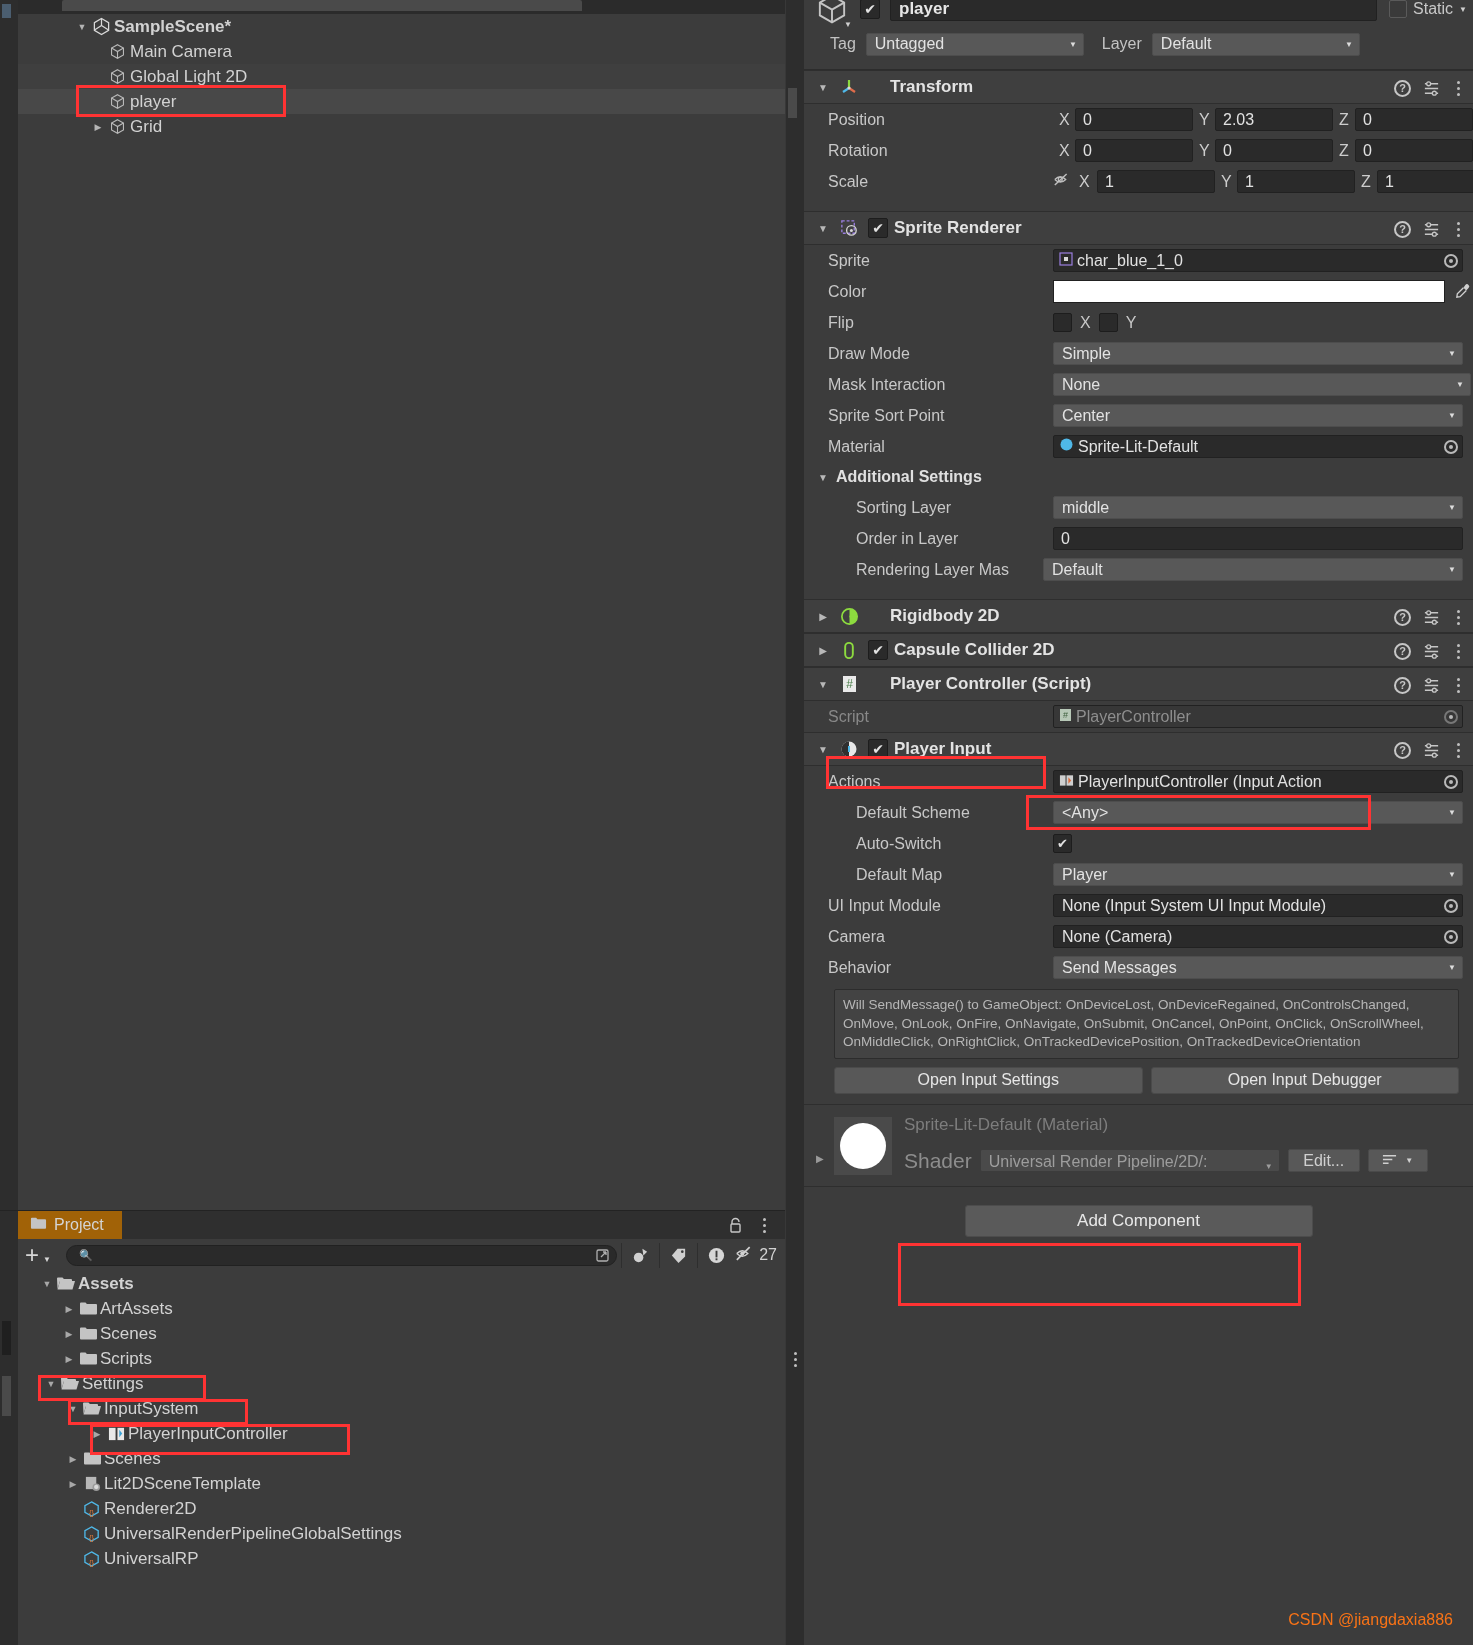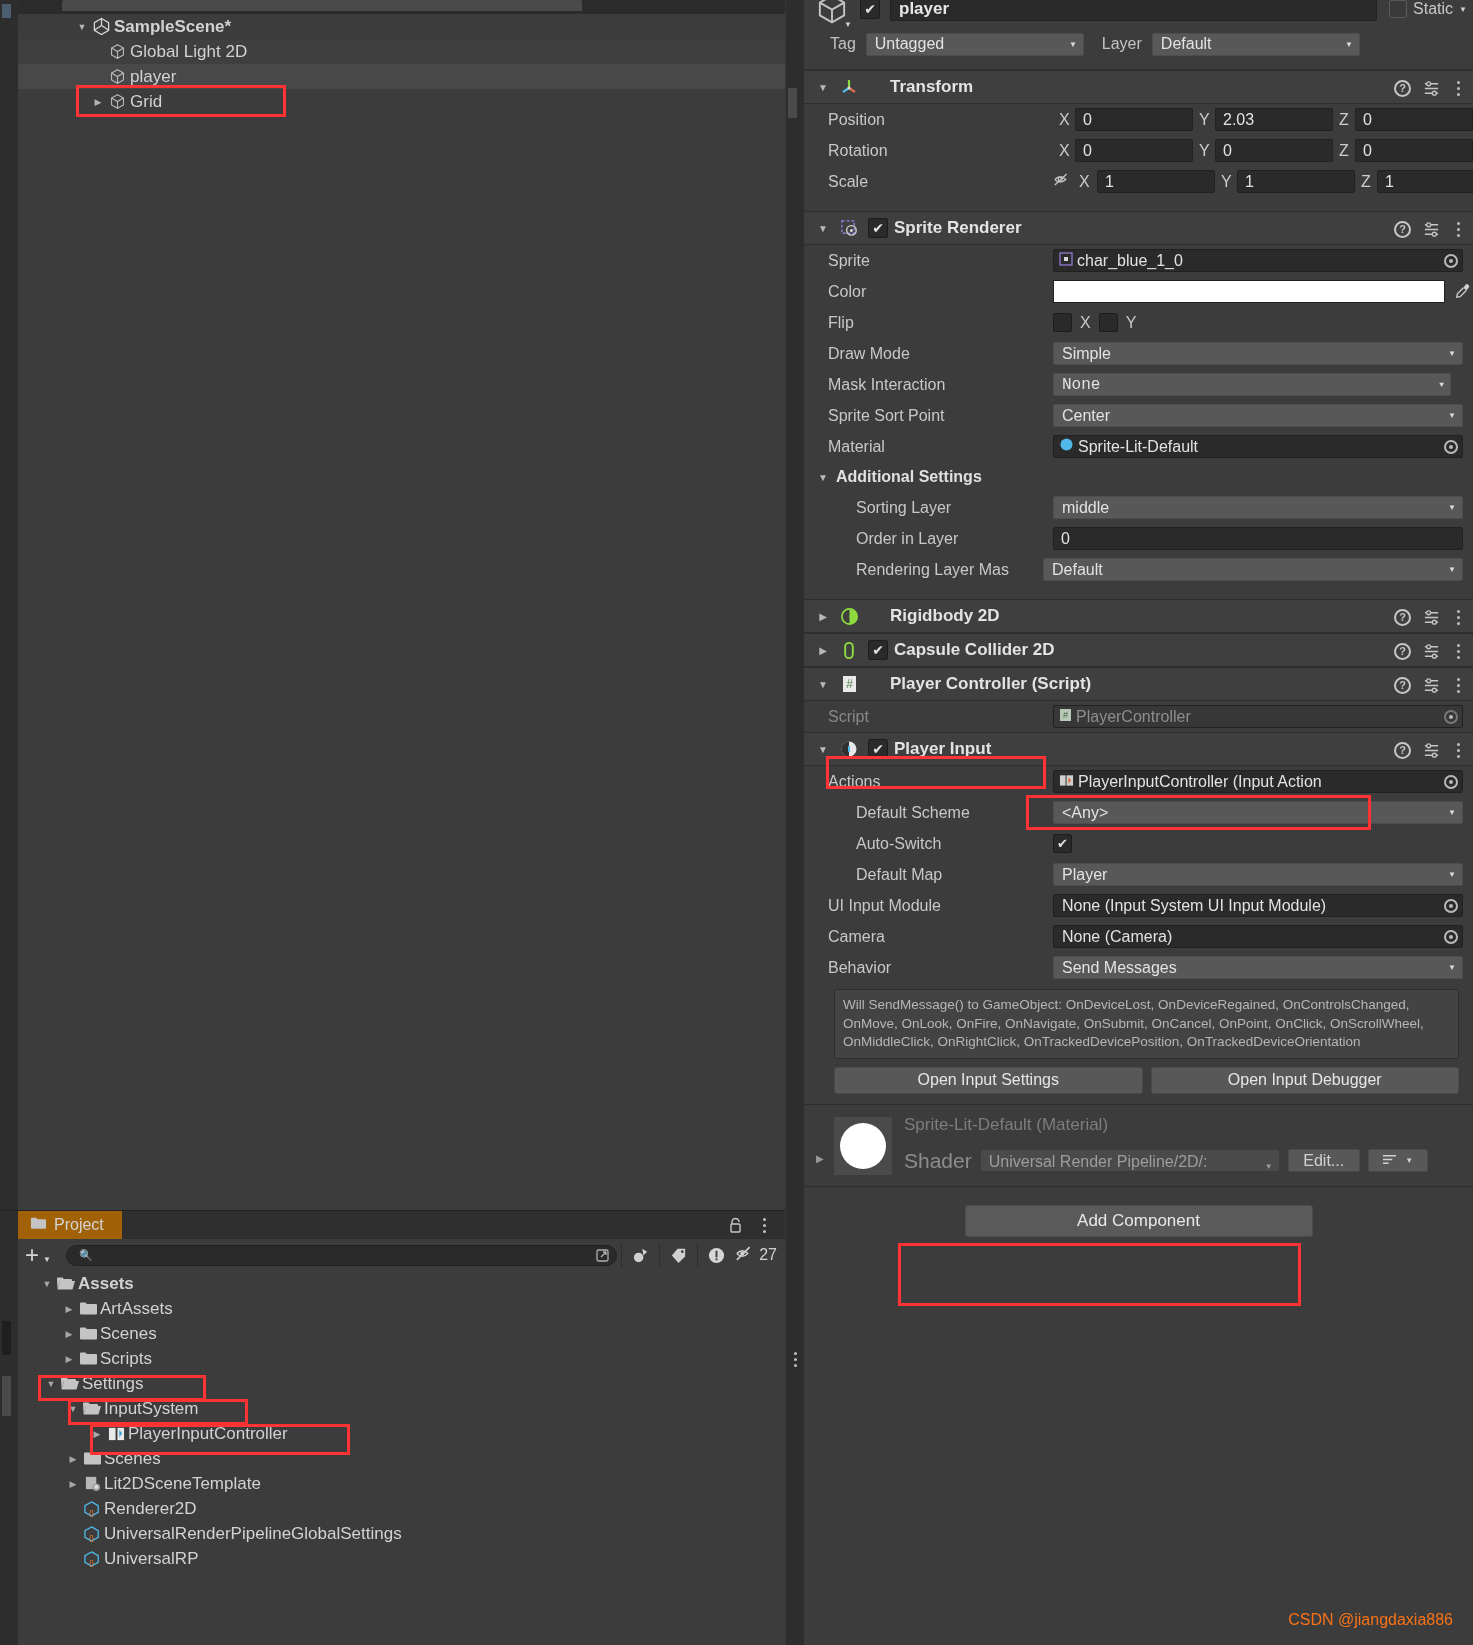--- a/index.html
+++ b/index.html
@@ -253,20 +253,29 @@
           <span class="twisty">▼</span>
           <span class="cubeicon">
             <svg width="19" height="19" viewBox="0 0 20 20">
                 <path d="M10 1.5 L17.5 6 L17.5 14 L10 18.5 L2.5 14 L2.5 6 Z" fill="none" stroke="#d8d8d8" stroke-width="1.3"></path>
                 <path d="M10 1.5 L10 9 M10 9 L3 13.5 M10 9 L17 13.5" stroke="#d8d8d8" stroke-width="1.3" fill="none"></path>
               </svg>
           </span>
           <span class="lbl">SampleScene*</span>
         </div>
 
+        <div class="h-row" style="padding-left:88px;">
+          <span class="cubeicon">
+            <svg width="17" height="17" viewBox="0 0 20 20">
+                <path d="M10 2 L17 6 L17 14 L10 18 L3 14 L3 6 Z" fill="none" stroke="#b9b9b9" stroke-width="1.3"></path>
+                <path d="M3 6 L10 10 L17 6 M10 10 L10 18" fill="none" stroke="#b9b9b9" stroke-width="1.3"></path>
+              </svg>
+          </span>
+          <span class="lbl">Main Camera</span>
+        </div>
 
         <div class="h-row alt" style="padding-left:88px;">
           <span class="cubeicon">
             <svg width="17" height="17" viewBox="0 0 20 20">
                 <path d="M10 2 L17 6 L17 14 L10 18 L3 14 L3 6 Z" fill="none" stroke="#b9b9b9" stroke-width="1.3"></path>
                 <path d="M3 6 L10 10 L17 6 M10 10 L10 18" fill="none" stroke="#b9b9b9" stroke-width="1.3"></path>
               </svg>
           </span>
           <span class="lbl">Global Light 2D</span>
         </div>
@@ -688,21 +697,21 @@
       <div class="prow">
         <span class="plab">Draw Mode</span>
         <div class="dd" style="flex:1;margin-right:10px;">
           <span>Simple</span>
           <span class="cr">▼</span>
         </div>
       </div>
 
       <div class="prow">
         <span class="plab">Mask Interaction</span>
-        <div class="dd" style="flex:1;margin-right:22px;font-family:Liberation Mono, monospace;">
+        <div class="dd" style="flex:1;margin-right:2px;">
           <span>None</span>
           <span class="cr">▼</span>
         </div>
       </div>
 
       <div class="prow">
         <span class="plab">Sprite Sort Point</span>
         <div class="dd" style="flex:1;margin-right:10px;">
           <span>Center</span>
           <span class="cr">▼</span>

